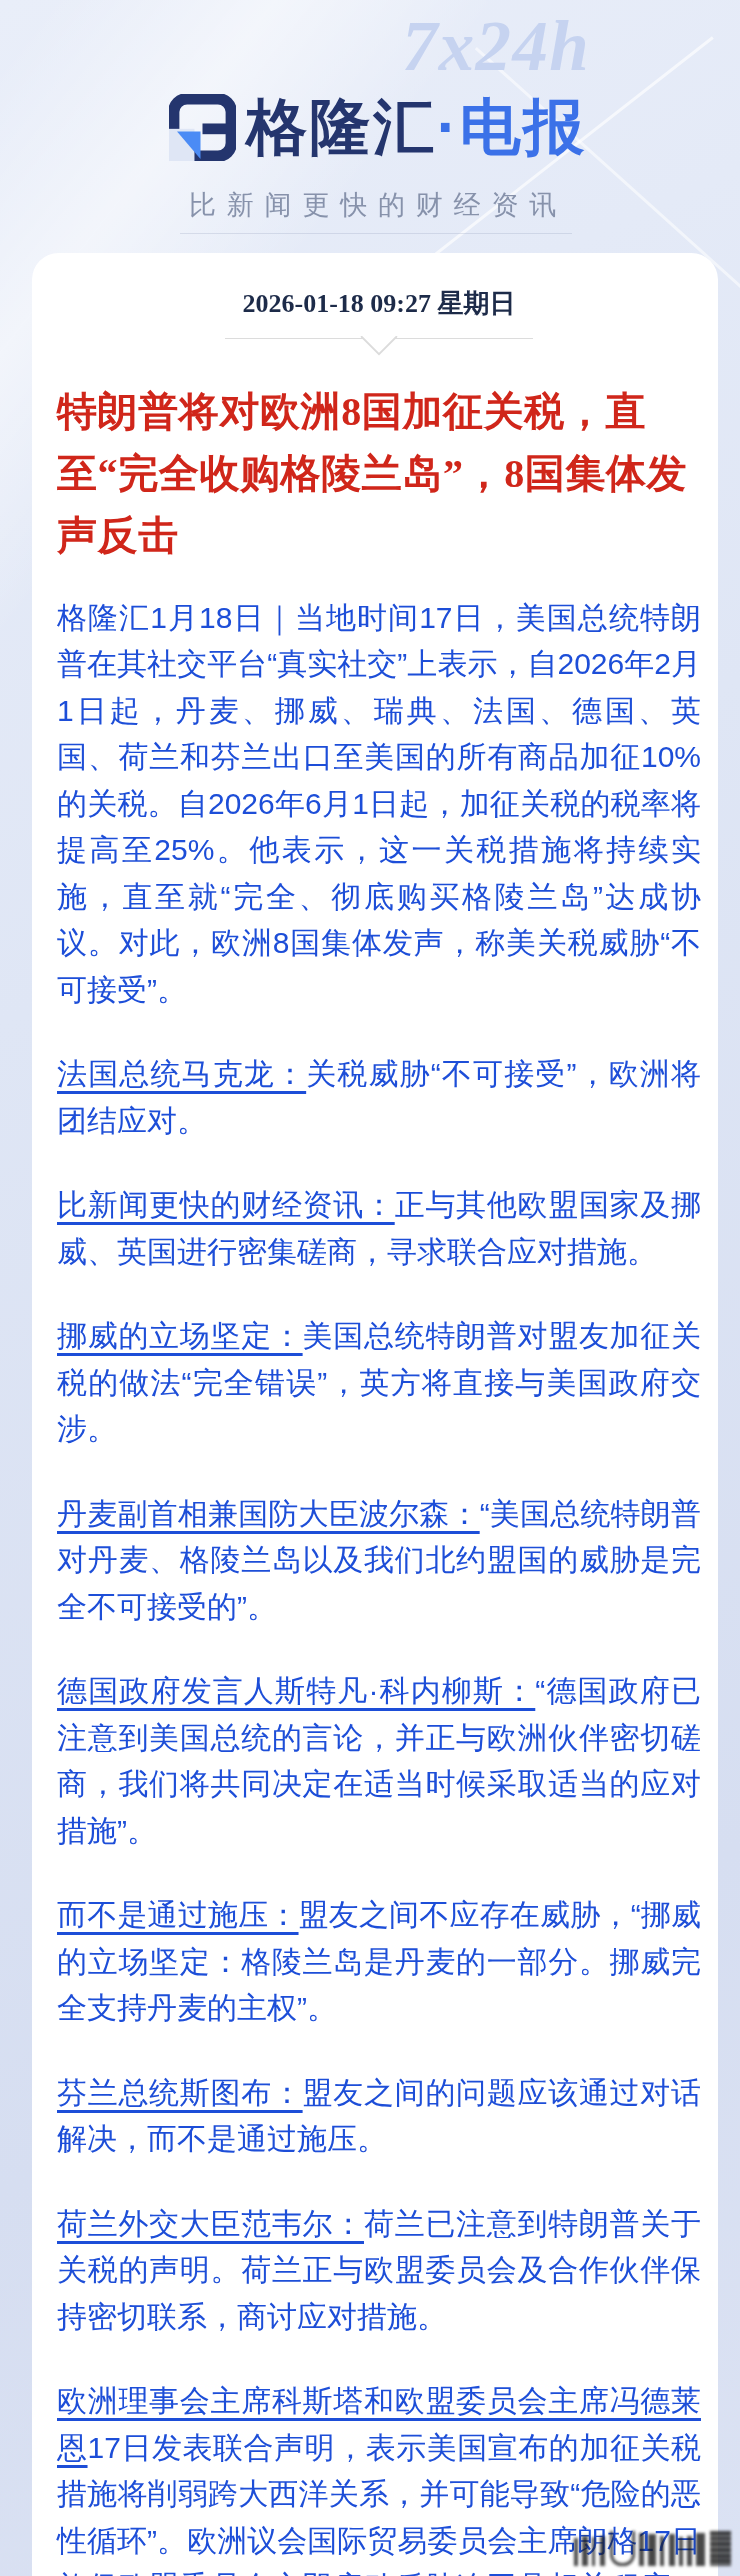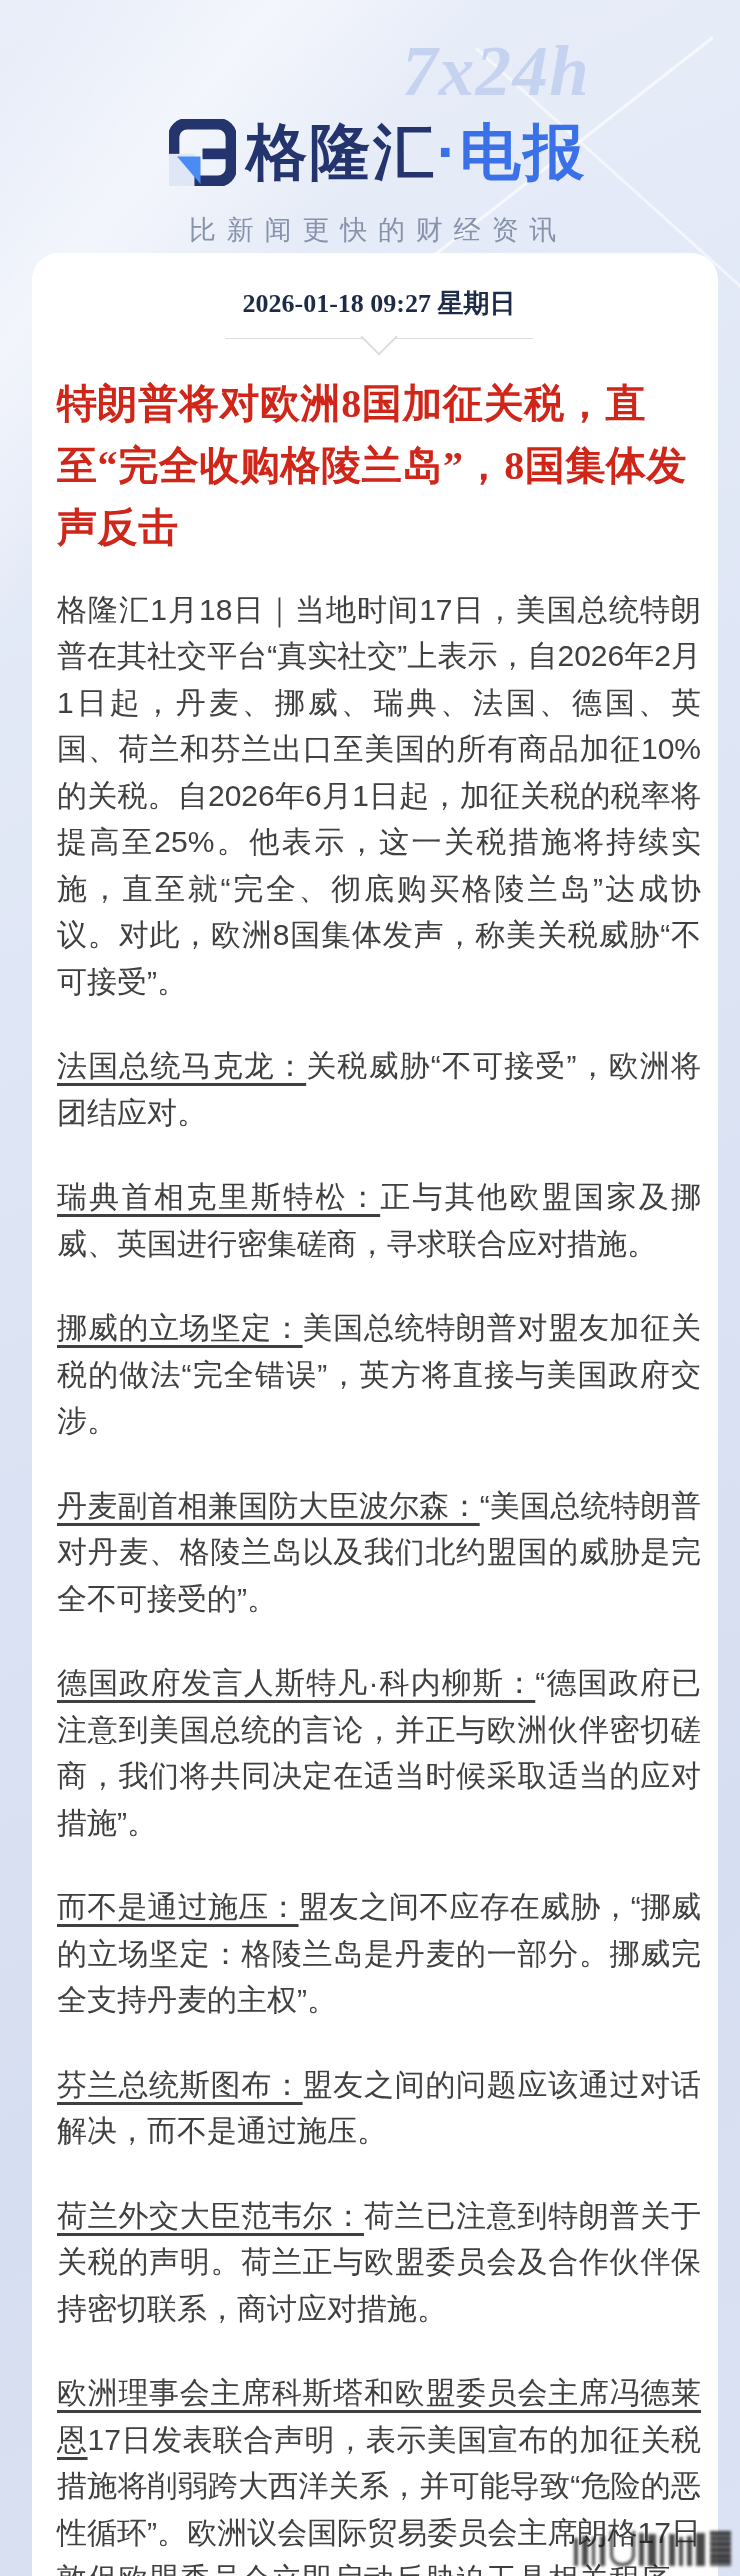--- a/index.html
+++ b/index.html
@@ -30,21 +30,21 @@
     background: rgba(255,255,255,0.65);
     transform: rotate(52deg);
   }
   .streak-c {
     position: absolute; top: -25px; left: 639px;
     width: 2.5px; height: 443px;
     background: rgba(255,255,255,0.55);
     transform: rotate(-48deg);
   }
 
-  .header { position: absolute; top: 0; left: 0; width: 100%; height: 253px; margin-top: 25px; }
+  .header { position: absolute; top: 0; left: 0; width: 100%; height: 253px; }
   .watermark-7x24h {
     position: absolute; top: 11.4px; left: 402px;
     font-family: "Liberation Serif", serif;
     font-style: italic; font-weight: 700;
     font-size: 71px; line-height: 1;
     color: #c6d3f0;
     letter-spacing: 1.3px;
     user-select: none;
   }
   .logo-row {
@@ -91,32 +91,32 @@
     margin: 16.5px auto 0 auto;
     height: 19px;
   }
   .divider .line {
     position: absolute; top: 0; left: 0; right: 0; height: 0;
     border-top: 1.9px solid #dcdcdc;
   }
   .divider svg { position: absolute; top: -1.3px; left: 50%; transform: translateX(-50%); }
 
   .article-title {
-    margin-top: 16px;
+    margin-top: 24px;
     font-family: "Liberation Serif", serif;
     font-weight: 900;
     font-size: 40px;
     line-height: 1.55;
     color: #d0261a;
     letter-spacing: 0.6px;
   }
   .body-copy {
     font-size: 30px;
     line-height: 1.55;
-    color: #404040;
+    color: #1d4ed8;
     text-align: justify;
   }
   .lead { margin: 28px 0 0 0; }
   .statement { margin: 38px 0 0 0; }
   .speaker {
     text-decoration: underline;
     text-decoration-thickness: 2.5px;
     text-underline-offset: 7px;
   }
 
@@ -178,21 +178,21 @@
       </svg>
     </div>
 
     <div class="article-title">特朗普将对欧洲8国加征关税，直至“完全收购格陵兰岛”，8国集体发声反击</div>
 
     <p class="body-copy lead">格隆汇1月18日｜当地时间17日，美国总统特朗普在其社交平台“真实社交”上表示，自2026年2月1日起，丹麦、挪威、瑞典、法国、德国、英国、荷兰和芬兰出口至美国的所有商品加征10%的关税。自2026年6月1日起，加征关税的税率将提高至25%。他表示，这一关税措施将持续实施，直至就“完全、彻底购买格陵兰岛”达成协议。对此，欧洲8国集体发声，称美关税威胁“不可接受”。</p>
 
     <div>
   <p class="body-copy statement"><span class="speaker">法国总统马克龙：</span><span>关税威胁“不可接受”，欧洲将团结应对。</span></p>
 
-  <p class="body-copy statement"><span class="speaker">瑞典首相克里斯特松：</span><span>正与其他欧盟国家及挪威、英国进行密集磋商，寻求联合应对措施。</span></p>
+  <p class="body-copy statement"><span class="speaker">比新闻更快的财经资讯：</span><span>正与其他欧盟国家及挪威、英国进行密集磋商，寻求联合应对措施。</span></p>
 
   <p class="body-copy statement"><span class="speaker">挪威的立场坚定：</span><span>美国总统特朗普对盟友加征关税的做法“完全错误”，英方将直接与美国政府交涉。</span></p>
 
   <p class="body-copy statement"><span class="speaker">丹麦副首相兼国防大臣波尔森：</span><span>“美国总统特朗普对丹麦、格陵兰岛以及我们北约盟国的威胁是完全不可接受的”。</span></p>
 
   <p class="body-copy statement"><span class="speaker">德国政府发言人斯特凡·科内柳斯：</span><span>“德国政府已注意到美国总统的言论，并正与欧洲伙伴密切磋商，我们将共同决定在适当时候采取适当的应对措施”。</span></p>
 
   <p class="body-copy statement"><span class="speaker">而不是通过施压：</span><span>盟友之间不应存在威胁，“挪威的立场坚定：格陵兰岛是丹麦的一部分。挪威完全支持丹麦的主权”。</span></p>
 
   <p class="body-copy statement"><span class="speaker">芬兰总统斯图布：</span><span>盟友之间的问题应该通过对话解决，而不是通过施压。</span></p>

